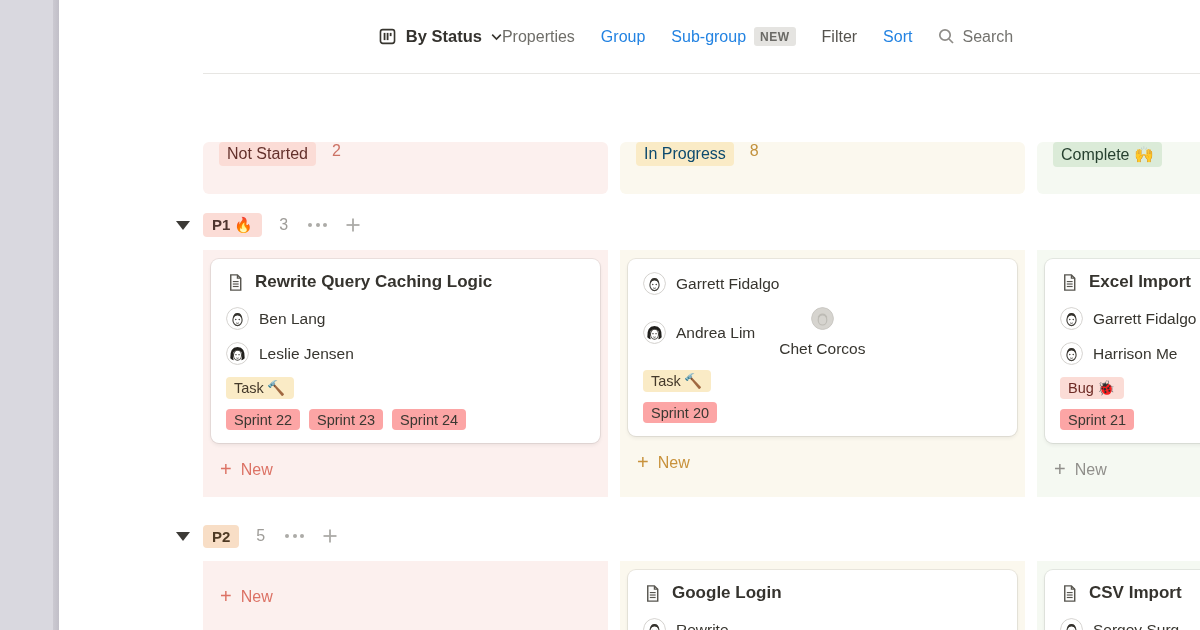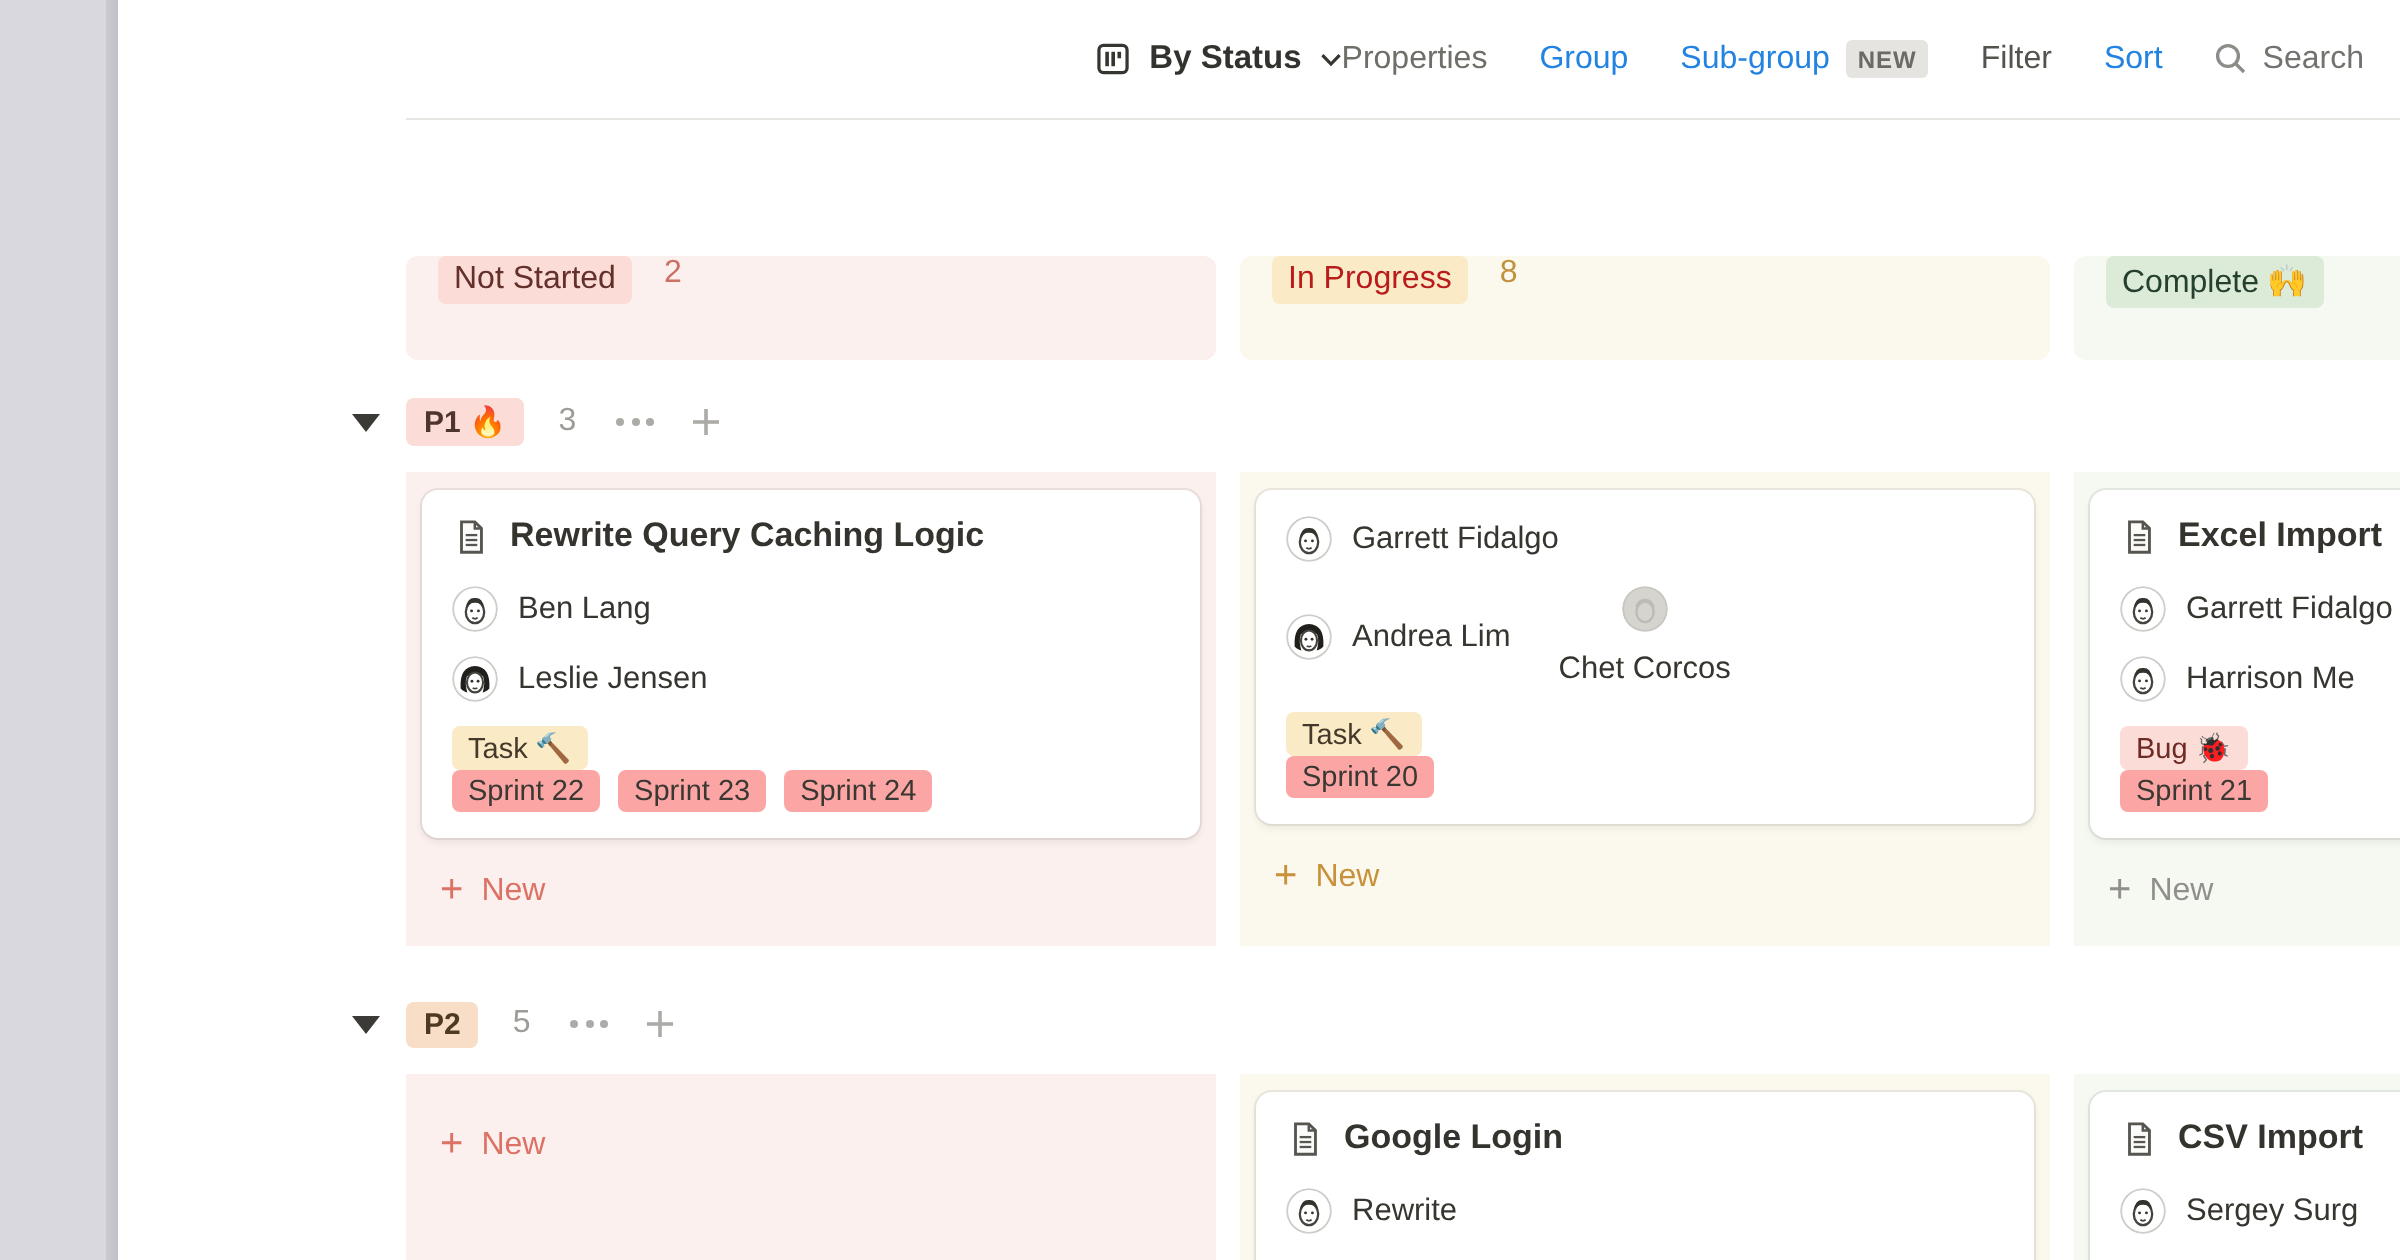--- a/index.html
+++ b/index.html
@@ -7,22 +7,22 @@
     font-family:"Liberation Sans","DejaVu Sans",sans-serif; color:#37352F; }
 
   
   .side-strip { position:absolute; left:0; top:0; width:53px; height:630px; background:#D9D8DF; }
   .side-edge  { position:absolute; left:53px; top:0; width:6px; height:630px;
                 background:linear-gradient(to right,#CBC9D1,#C1BFC8); cursor:col-resize; }
 
   .board { position:absolute; left:203px; top:0; width:1250px; }
 
   
-  .view-header { height:60px; width:997px; display:flex; align-items:center;
-                 justify-content:flex-end; border-bottom:1.5px solid #E7E6E3; padding:0 18px 0 6px; }
+  .view-header { height:74px; width:997px; display:flex; align-items:center;
+                 justify-content:center; border-bottom:1.5px solid #E7E6E3; padding:0 18px 0 6px; }
   .view-title { display:flex; align-items:center; gap:9px; font-size:16.5px; font-weight:700; color:#34322E; cursor:pointer; }
   .toolbar { display:flex; align-items:center; gap:26px; font-size:16px; }
   .tb-item { color:#6F6E69; cursor:pointer; white-space:nowrap; }
   .tb-item.dark { color:#55534E; }
   .tb-blue { color:#2383E2; cursor:pointer; white-space:nowrap; }
   .tb-sub { display:flex; align-items:center; gap:8px; }
   .new-badge { font-size:12px; font-weight:600; letter-spacing:.5px; color:#6B6A66;
                background:#E5E4E1; border-radius:3px; padding:3px 6px 2px; }
   .tb-search { display:flex; align-items:center; gap:7px; color:#73726E; cursor:pointer; }
 
@@ -31,21 +31,21 @@
   .colw { width:405px; flex:0 0 405px; }
 
   
   .col-heads { margin-top:26px; }
   .col-head { height:52px; border-radius:6px; display:flex; align-items:flex-start; padding:0 16px;margin-top:42px; }
   .col-head.red    { background:#FCF0EE; }
   .col-head.yellow { background:#FBF8EE; }
   .col-head.green  { background:#F5F9F2; }
   .status-pill { font-size:16px; padding:3px 8px; border-radius:4px; white-space:nowrap; }
   .pill-red    { background:#FBDCD6; color:#63302B; }
-  .pill-yellow { background:#FAEBC6; color:#b91c1c; }
+  .pill-yellow { background:#FAEBC6; color:#0c4a6e; }
   .pill-green  { background:#DBEBD8; color:#26402F; }
   .col-count { margin-left:16px; font-size:16px; }
   .count-red { color:#CC7265; } .count-amber { color:#C2913C; }
 
   
   .group-row { display:flex; align-items:center; margin:14px 0 8px -27px; height:34px; }
   .tri { width:0; height:0; border-left:7px solid transparent; border-right:7px solid transparent;
          border-top:9px solid #3C3A36; cursor:pointer; }
   .group-pill { margin-left:13px; font-size:15px; font-weight:600; padding:3px 9px; border-radius:4px;
                 cursor:pointer; white-space:nowrap; }
@@ -64,21 +64,21 @@
   .sec-tall { min-height:300px; }
   .card { background:#fff; border-radius:8px; padding:13px 15px 13px;
           box-shadow:0 0 0 1px rgba(15,15,15,.07), 0 2px 4px rgba(15,15,15,.07); cursor:pointer; }
   .card.p2 { min-height:180px; }
   .card-title { display:flex; align-items:center; gap:10px; font-size:17px; font-weight:700;
                 color:#35332E; margin-bottom:15px; white-space:nowrap; }
   .person-row { display:flex; align-items:center; gap:10px; margin-bottom:12px; font-size:15.5px;
                 color:#37352F; white-space:nowrap; }
   .avatar { width:23px; height:23px; border-radius:50%; flex:0 0 23px; overflow:hidden; }
   .p2nd { margin-left:14px; display:flex; align-items:center; gap:10px;flex-direction:column; }
-  .tag-row { display:flex; gap:9px; flex-wrap:nowrap; }
+  .tag-row { display:flex; gap:9px; margin-top:10px; flex-wrap:nowrap; }
   .tag { font-size:14.5px; padding:2.5px 8px; border-radius:4px; white-space:nowrap; }
   .tag-yellow { background:#FAEBC6; color:#44392A; }
   .tag-red    { background:#FBDCD6; color:#6E2B25; }
   .tag-gray   { background:#fca5a5; color:#3A3832; }
 
   .section-new { height:54px; display:flex; align-items:center; gap:9px; padding:0 9px;
                  font-size:16px; cursor:pointer; }
   .sn-red   { color:#DC7265; } .sn-amber { color:#C8923C; } .sn-gray { color:#908F8B; }
   .plus { font-size:20px; font-weight:400; line-height:1; margin-top:-2px; }
 </style>

